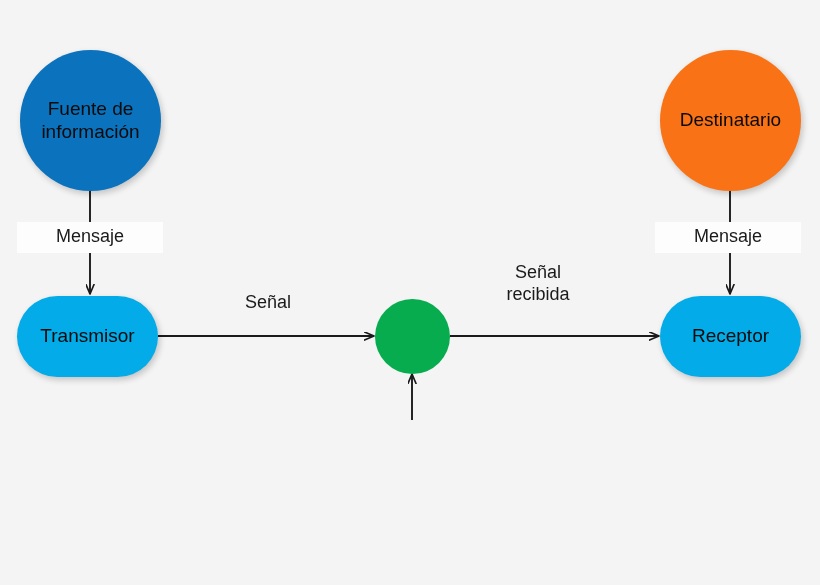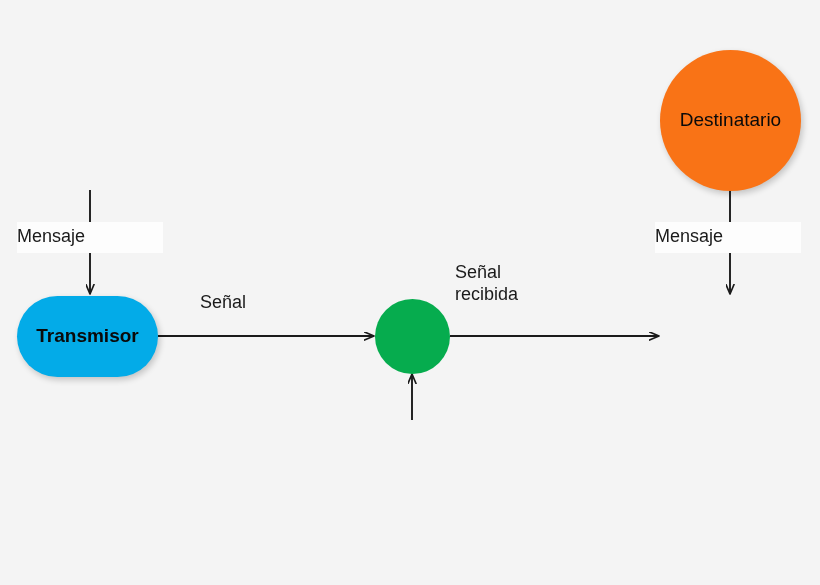--- a/index.html
+++ b/index.html
@@ -34,21 +34,20 @@
     color: #0a0a0a;
     line-height: 1.18;
     box-sizing: border-box;
     z-index: 2;
   }
   .node-circle {
     border-radius: 50%;
   }
   .node-pill {
     border-radius: 44px;
-    font-weight: bold;
   }
   .shadowed {
     box-shadow: 2px 3px 6px rgba(0,0,0,0.20);
   }
   .node-label {
     white-space: pre-line;
     pointer-events: none;
   }
 
   
@@ -82,21 +81,21 @@
     background: #fcb813;
     font-size: 19px;
   }
 
   
   .edge-label {
     position: absolute;
     z-index: 3;
     color: #1a1a1a;
     font-size: 18px;
-    text-align: left;
+    text-align: center;
     line-height: 1.22;
     white-space: pre-line;
   }
   .edge-label.boxed {
     background: #fdfdfd;
     padding: 4px 0 5px 0;
   }
   #label-mensaje-left {
     left: 17px;  top: 222px; width: 146px;
   }
@@ -126,30 +125,37 @@
 
     <line x1="158" y1="336" x2="374" y2="336" stroke="#1a1a1a" stroke-width="1.9" marker-end="url(#arrowhead)"></line>
 
     <line x1="412" y1="420" x2="412" y2="374" stroke="#1a1a1a" stroke-width="1.9" marker-end="url(#arrowhead)"></line>
 
     <line x1="450" y1="336" x2="659" y2="336" stroke="#1a1a1a" stroke-width="1.9" marker-end="url(#arrowhead)"></line>
 
     <line x1="730" y1="190" x2="730" y2="294" stroke="#1a1a1a" stroke-width="1.9" marker-end="url(#arrowhead)"></line>
   </svg>
 
+  <div class="node node-circle shadowed" id="node-fuente-informacion">
+    <span class="node-label">Fuente de
+información</span>
+  </div>
 
   <div class="node node-pill shadowed" id="node-transmisor">
     <span class="node-label">Transmisor</span>
   </div>
 
   <div class="node node-circle" id="node-canal">
     <span class="node-label"></span>
   </div>
 
 
+  <div class="node node-pill shadowed" id="node-receptor">
+    <span class="node-label">Receptor</span>
+  </div>
 
   <div class="node node-circle shadowed" id="node-destinatario">
     <span class="node-label">Destinatario</span>
   </div>
 
   <div class="edge-label boxed" id="label-mensaje-left">Mensaje</div>
 
   <div class="edge-label" id="label-senal">Señal</div>
 
   <div class="edge-label" id="label-senal-recibida">Señal

